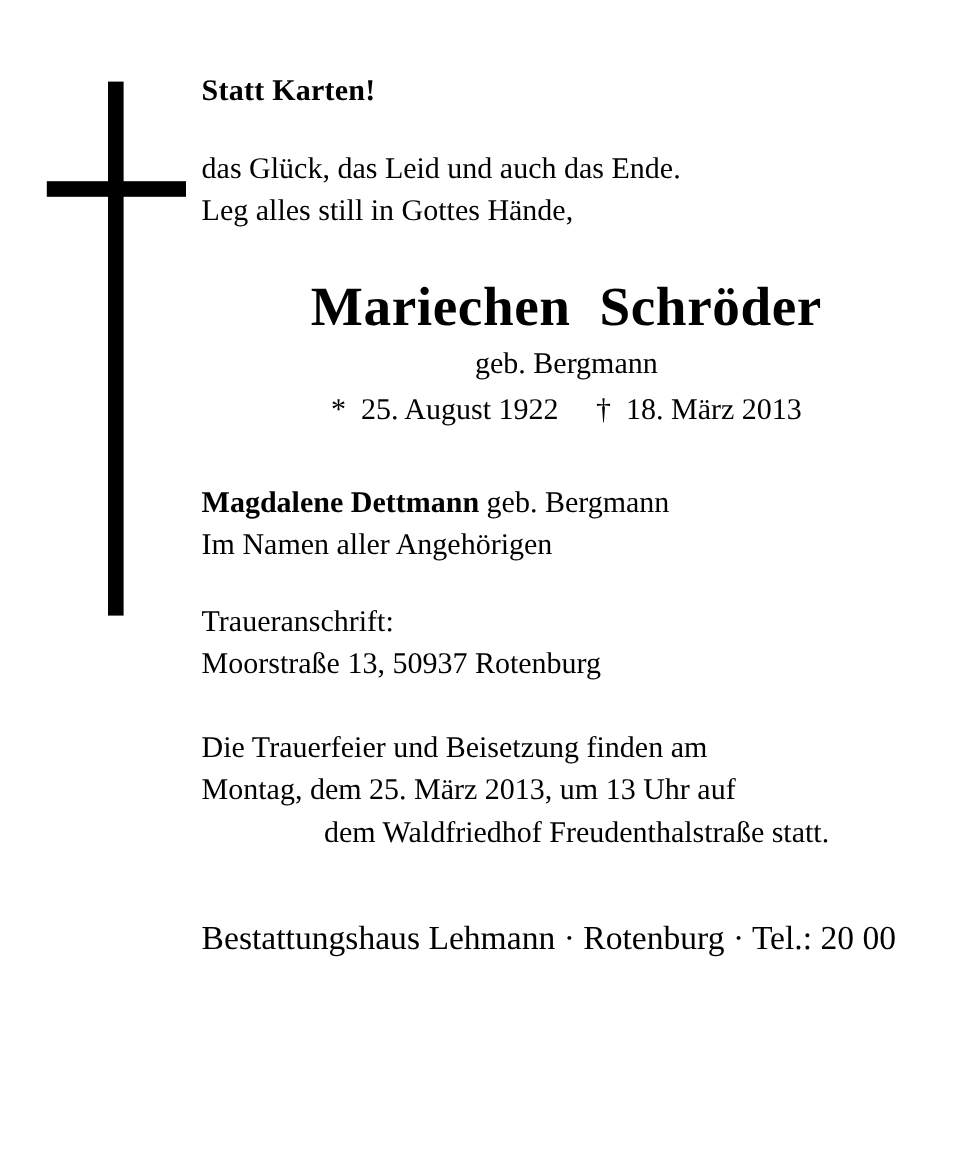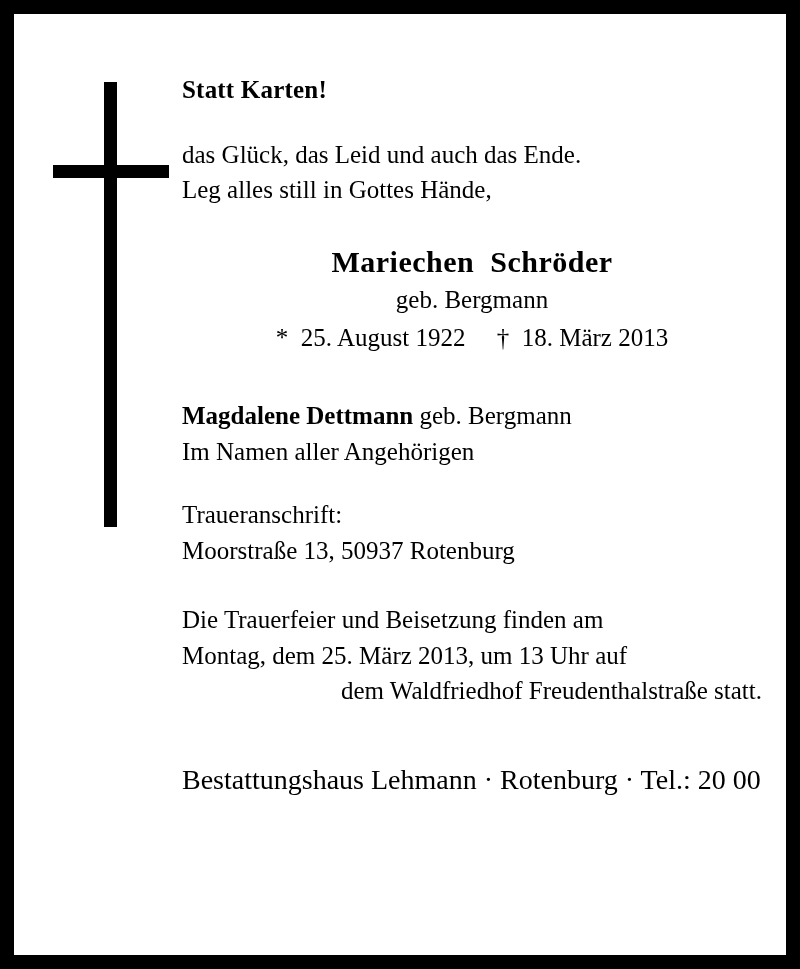--- a/index.html
+++ b/index.html
@@ -14,21 +14,20 @@
     font-family: "Liberation Serif", serif;
   }
   .notice-frame {
     position: absolute;
     left: 0;
     top: 0;
     width: 800px;
     height: 969px;
     background: #000000;
     box-sizing: border-box;
-    padding: 14px;
   }
   .notice-inner {
     position: relative;
     width: 100%;
     height: 100%;
     background: #ffffff;
     box-sizing: border-box;
   }
   
   .cross {
@@ -76,21 +75,21 @@
     margin: 0 0 38px 0;
     color: #000;
   }
 
   .name-block {
     text-align: center;
     margin: 0 0 0 0;
   }
   .fullname {
     font-weight: bold;
-    font-size: 30px;
+    font-size: 46px;
     letter-spacing: 0.5px;
     line-height: 1.1;
     color: #000;
     margin: 0 0 8px 0;
     white-space: pre;
   }
   .maiden {
     font-size: 25px;
     color: #000;
     margin: 0 0 10px 0;
@@ -118,21 +117,21 @@
   }
   .block-address {
     margin-top: 28px;
   }
   .block-ceremony {
     margin-top: 34px;
     text-align: justify;
     text-justify: inter-word;
   }
   .block-ceremony .last-line {
-    text-align: right;
+    text-align: center;
     margin-left: 17px;
   }
   .block-funeralhome {
     margin-top: 51px;
     font-size: 28px;
   }
 </style>
 </head>
 <body>
 

